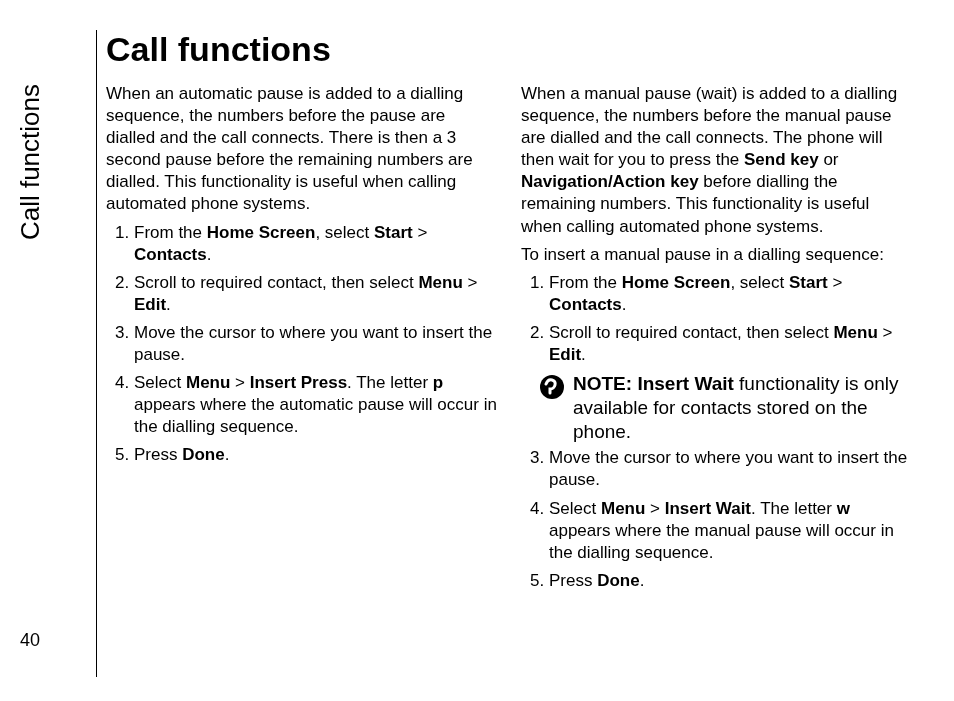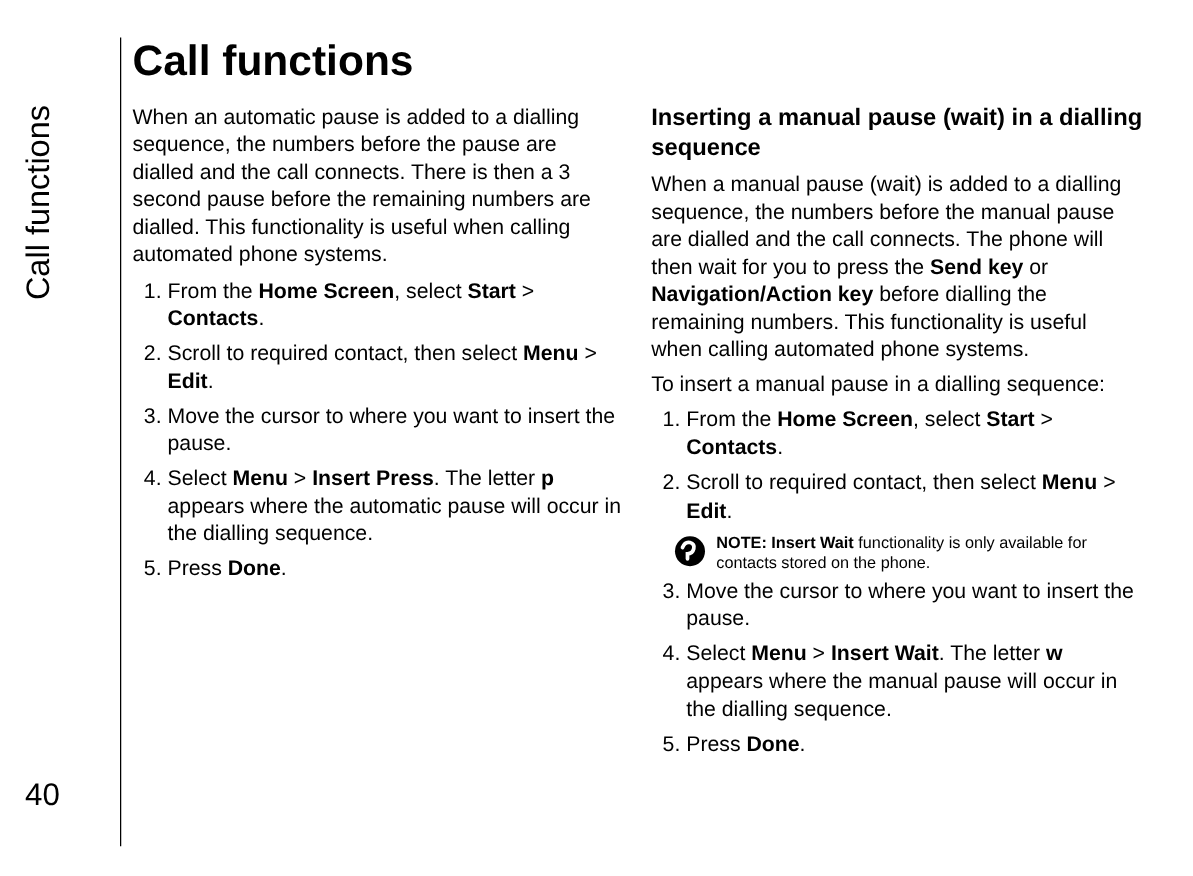--- a/index.html
+++ b/index.html
@@ -33,21 +33,21 @@
     writing-mode: vertical-rl;
     transform: rotate(180deg);
     font-size: 26px;
     font-weight: 400;
     font-family: Arial, Helvetica, sans-serif;
   }
   .page-number {
     position: absolute;
     left: 20px;
     bottom: 50px;
-    font-size: 25px;
+    font-size: 18px;
   }
   
   .divider {
     position: absolute;
     left: 96px;
     top: 30px;
     bottom: 24px;
     border-left: 1px solid #000;
   }
   .content {
@@ -103,21 +103,21 @@
     margin: 4px 0 4px 18px;
   }
   .note-icon {
     flex: 0 0 auto;
     width: 26px;
     height: 26px;
     margin-top: 2px;
   }
   .note-text {
     flex: 1 1 auto;
-    font-size: 13px;
+    font-size: 19px;
     line-height: 1.25;
   }
 </style>
 </head>
 <body>
 
 <div class="page">
 
   <div class="side-tab">
     <span>Call functions</span>
@@ -149,21 +149,20 @@
           <li>
             <span>Select </span><span class="b">Menu</span><span> &gt; </span><span class="b">Insert Press</span><span>. The letter </span><span class="b">p</span><span> appears where the automatic pause will occur in the dialling sequence.</span>
           </li>
           <li>
             <span>Press </span><span class="b">Done</span><span>.</span>
           </li>
         </ol>
       </div>
 
       <div class="col">
-        <h3 class="subsection">Inserting a manual pause (wait) in a dialling sequence</h3>
 
         <p class="body">
           <span>When a manual pause (wait) is added to a dialling sequence, the numbers before the manual pause are dialled and the call connects. The phone will then wait for you to press the </span><span class="b">Send key</span><span> or </span><span class="b">Navigation/Action key</span><span> before dialling the remaining numbers. This functionality is useful when calling automated phone systems.</span>
         </p>
         <p class="body">To insert a manual pause in a dialling sequence:</p>
 
         <ol class="steps">
           <li>
             <span>From the </span><span class="b">Home Screen</span><span>, select </span><span class="b">Start</span><span> &gt; </span><span class="b">Contacts</span><span>.</span>
           </li>

